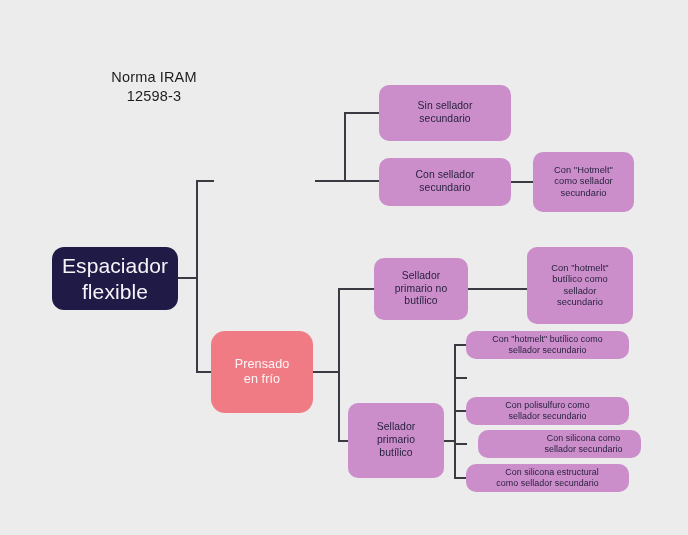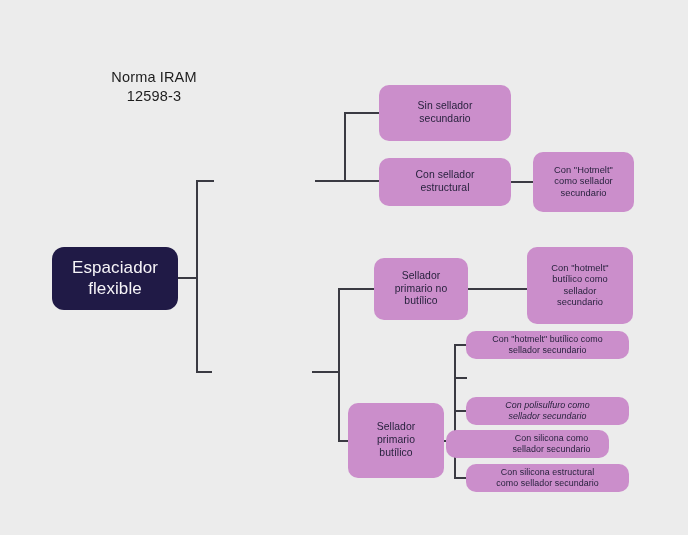--- a/index.html
+++ b/index.html
@@ -40,21 +40,21 @@
   }
   .node span {
     display: block;
     padding: 0 5px;
     white-space: pre-line;
   }
   .root {
     background: #201a46;
     color: #f6f4f8;
     border-radius: 12px;
-    font-size: 17px;
+    font-size: 21px;
     letter-spacing: .1px;
   }
   .branch {
     background: #f17b85;
     color: #fdf6f6;
     border-radius: 14px;
     font-size: 12.6px;
     letter-spacing: .1px;
   }
   .leaf {
@@ -123,29 +123,33 @@
 
   <div id="title">Norma IRAM
 12598-3</div>
 
   <div class="node root" style="left:52px; top:247px; width:126px; height:63px;">
     <span>Espaciador
 flexible</span>
   </div>
 
 
+  <div class="node branch" style="left:211px; top:331px; width:102px; height:82px;">
+    <span>Prensado
+en frío</span>
+  </div>
 
   <div class="node leaf" style="left:379px; top:85px; width:132px; height:56px;">
     <span>Sin sellador
 secundario</span>
   </div>
 
   <div class="node leaf" style="left:379px; top:158px; width:132px; height:48px;">
     <span>Con sellador
-estructural</span>
+secundario</span>
   </div>
 
   <div class="node leaf small" style="left:533px; top:152px; width:101px; height:60px;">
     <span>Con "Hotmelt"
 como sellador
 secundario</span>
   </div>
 
   <div class="node leaf" style="left:374px; top:258px; width:94px; height:62px;">
     <span>Sellador
@@ -165,28 +169,28 @@
 primario
 butílico</span>
   </div>
 
   <div class="node leaf tiny" style="left:466px; top:331px; width:163px; height:28px;">
     <span>Con "hotmelt" butílico como
 sellador secundario</span>
   </div>
 
 
-  <div class="node leaf tiny" style="left:466px; top:397px; width:163px; height:28px;font-style:italic;">
+  <div class="node leaf tiny" style="left:466px; top:397px; width:163px; height:28px;">
     <span>Con polisulfuro como
 sellador secundario</span>
   </div>
 
-  <div class="node leaf tiny" style="left:446px; top:430px; width:163px; height:28px;padding-left:48px;">
+  <div class="node leaf tiny" style="left:478px; top:430px; width:163px; height:28px;padding-left:48px;">
     <span>Con silicona como
 sellador secundario</span>
   </div>
 
-  <div class="node leaf tiny" style="left:466px; top:464px; width:163px; height:28px;">
+  <div class="node leaf tiny" style="left:466px; top:464px; width:163px; height:28px;text-align:right;">
     <span>Con silicona estructural
 como sellador secundario</span>
   </div>
 
 </div>
 
 </body></html>

